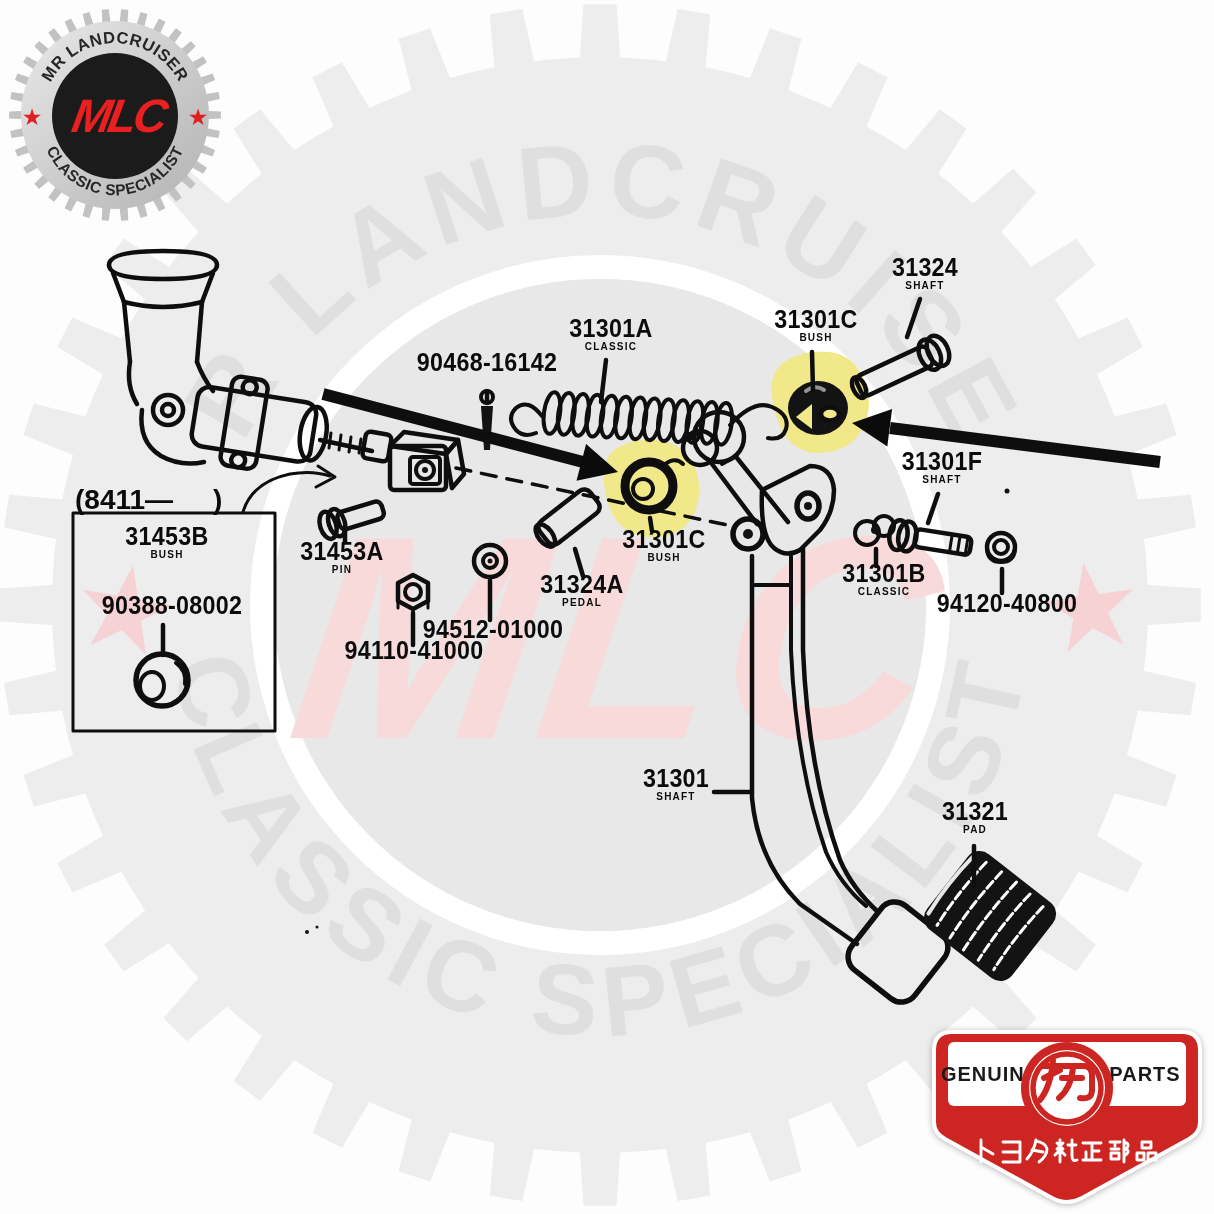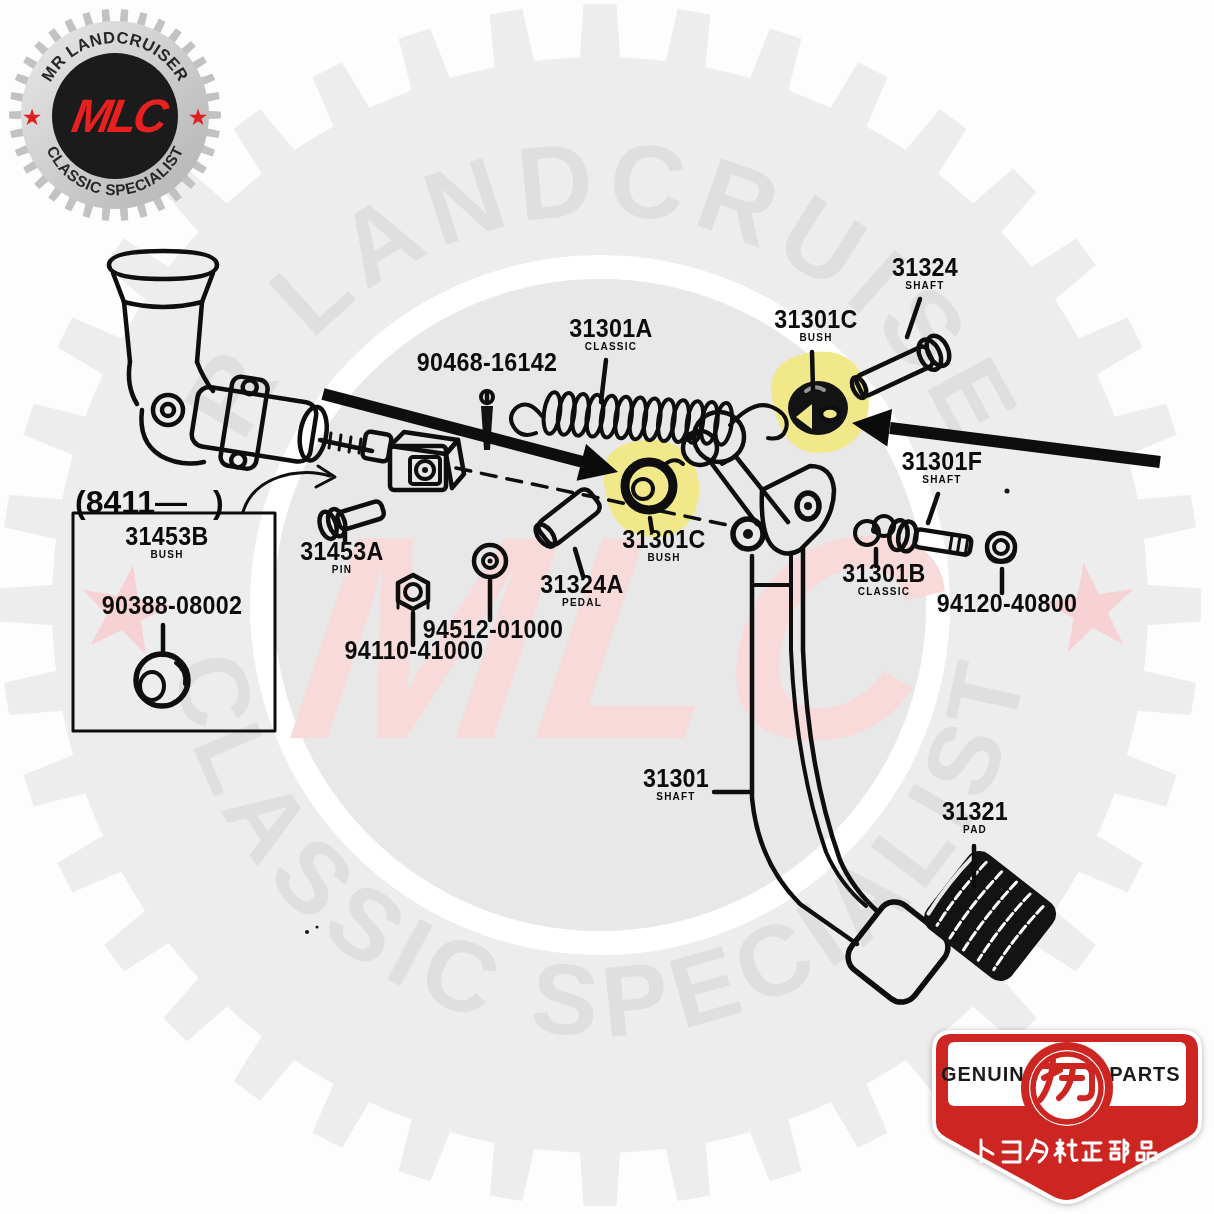--- a/index.html
+++ b/index.html
@@ -27,21 +27,21 @@
   #diagram .arrow{fill:#0b0b0b;stroke:none}
   #diagram .shaft{stroke-width:12;stroke-linecap:butt}
   #diagram .ribs{stroke:#fff;stroke-width:3;stroke-dasharray:9 4}
   #diagram .whl{stroke:#fff;stroke-width:4}
 
   
   .lbl{position:absolute;text-align:center;transform:translateX(-50%);
        font-weight:800;color:#0b0b0b;line-height:.95;white-space:nowrap}
   .lbl .num{font-size:24px;letter-spacing:.3px;transform:scale(.97,1.06)}
   .lbl .nm{font-size:10px;letter-spacing:1.2px;margin-top:1px}
-  .boxhdr{position:absolute;font-weight:800;font-size:32px;color:#0b0b0b;white-space:nowrap}
+  .boxhdr{position:absolute;font-weight:800;font-size:28px;color:#0b0b0b;white-space:nowrap}
 
   
   #logo{position:absolute;left:6px;top:6px}
   #logo .arc{fill:#262626;font-weight:bold;letter-spacing:.6px}
   #logo .mono{fill:#e8201f;font-weight:800;font-style:italic;letter-spacing:-3px;text-anchor:middle}
   #logo .st{fill:#e02020;font-family:"DejaVu Sans",sans-serif;text-anchor:middle}
 
   
   #badge{position:absolute;left:926px;top:1026px;filter:drop-shadow(0 1px 3px rgba(0,0,0,.28))}
   #badge .bt{fill:#1a1a1a;font-weight:800;font-size:20px;letter-spacing:1px;text-anchor:middle}

